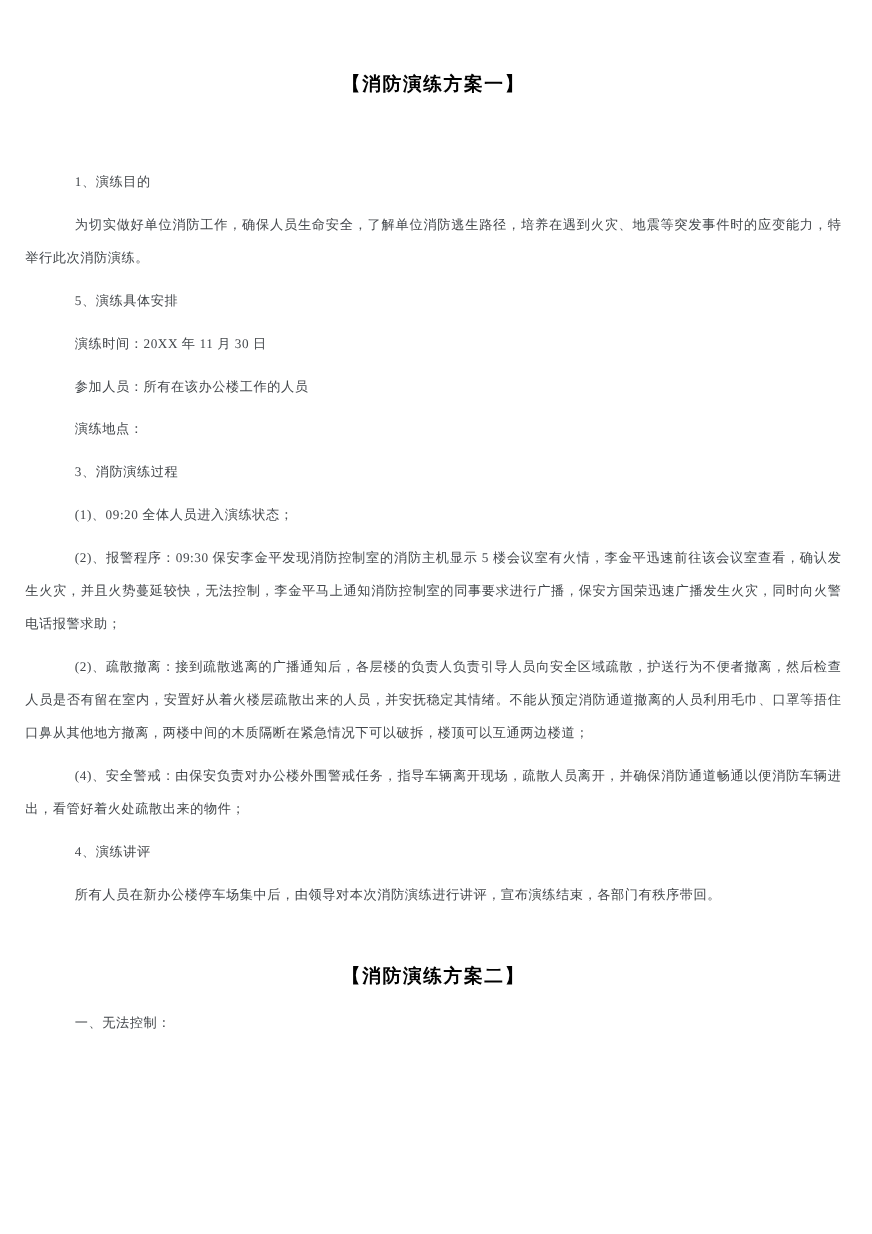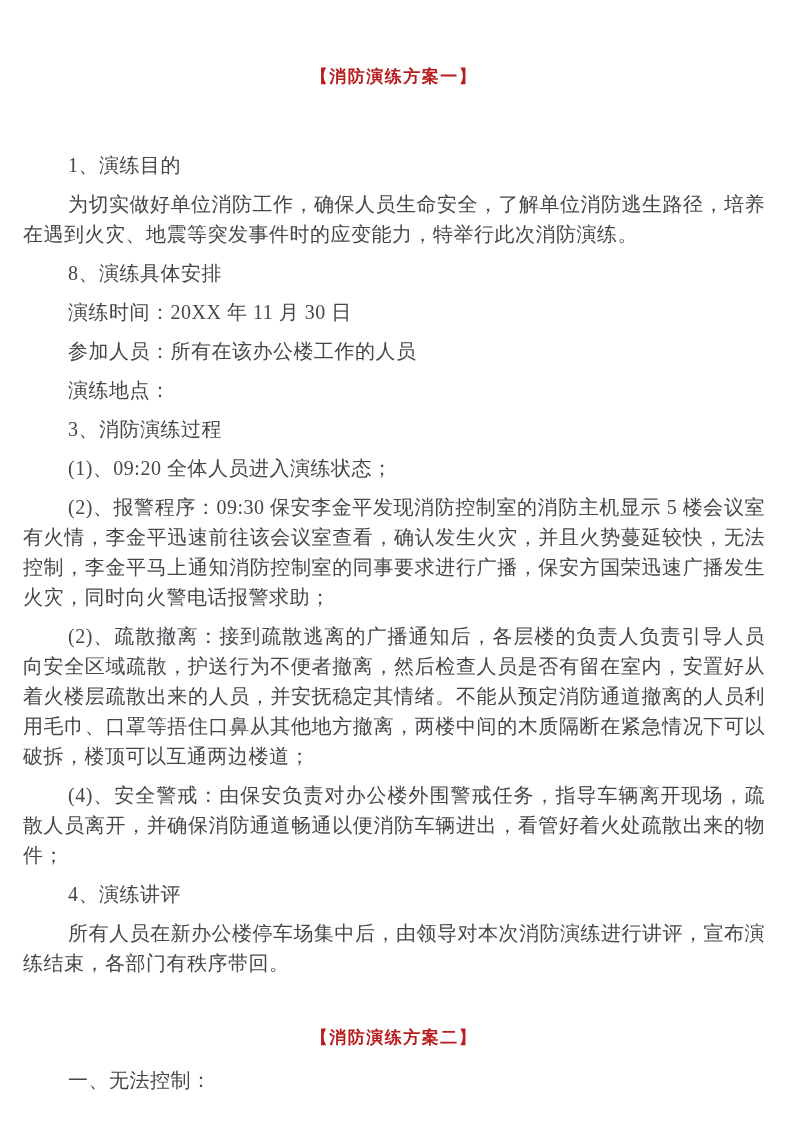--- a/index.html
+++ b/index.html
@@ -19,49 +19,49 @@
     padding: 64px 28px 0 23px;
     font-family: "Liberation Serif", "DejaVu Serif", serif;
     color: #43474b;
   }
   .sec-title {
     font-size: 17px;
     font-weight: bold;
     text-align: center;
     line-height: 26px;
     letter-spacing: 1.5px;
-    color: #b91c1c;
+    color: #000000;
     margin: 0 0 60px 0;
   }
   .sec-title.second {
     margin-top: 47px;
     margin-bottom: 14px;
   }
   .para {
     margin: 0 0 9px 0;
-    font-size: 20px;
+    font-size: 12px;
     line-height: 30px;
     letter-spacing: 0.5px;
     text-align: justify;
     text-justify: inter-character;
     text-indent: 45px;
     word-break: break-all;
     color: #43474b;
   }
 </style>
 </head>
 <body>
 
 <div class="page">
 
   <h1 class="sec-title first">【消防演练方案一】</h1>
 
   <p class="para">1、演练目的</p>
   <p class="para">为切实做好单位消防工作，确保人员生命安全，了解单位消防逃生路径，培养在遇到火灾、地震等突发事件时的应变能力，特举行此次消防演练。</p>
-  <p class="para">8、演练具体安排</p>
+  <p class="para">5、演练具体安排</p>
   <p class="para">演练时间：20XX 年 11 月 30 日</p>
   <p class="para">参加人员：所有在该办公楼工作的人员</p>
   <p class="para">演练地点：</p>
   <p class="para">3、消防演练过程</p>
   <p class="para">(1)、09:20 全体人员进入演练状态；</p>
   <p class="para">(2)、报警程序：09:30 保安李金平发现消防控制室的消防主机显示 5 楼会议室有火情，李金平迅速前往该会议室查看，确认发生火灾，并且火势蔓延较快，无法控制，李金平马上通知消防控制室的同事要求进行广播，保安方国荣迅速广播发生火灾，同时向火警电话报警求助；</p>
   <p class="para">(2)、疏散撤离：接到疏散逃离的广播通知后，各层楼的负责人负责引导人员向安全区域疏散，护送行为不便者撤离，然后检查人员是否有留在室内，安置好从着火楼层疏散出来的人员，并安抚稳定其情绪。不能从预定消防通道撤离的人员利用毛巾、口罩等捂住口鼻从其他地方撤离，两楼中间的木质隔断在紧急情况下可以破拆，楼顶可以互通两边楼道；</p>
   <p class="para">(4)、安全警戒：由保安负责对办公楼外围警戒任务，指导车辆离开现场，疏散人员离开，并确保消防通道畅通以便消防车辆进出，看管好着火处疏散出来的物件；</p>
   <p class="para">4、演练讲评</p>
   <p class="para">所有人员在新办公楼停车场集中后，由领导对本次消防演练进行讲评，宣布演练结束，各部门有秩序带回。</p>

